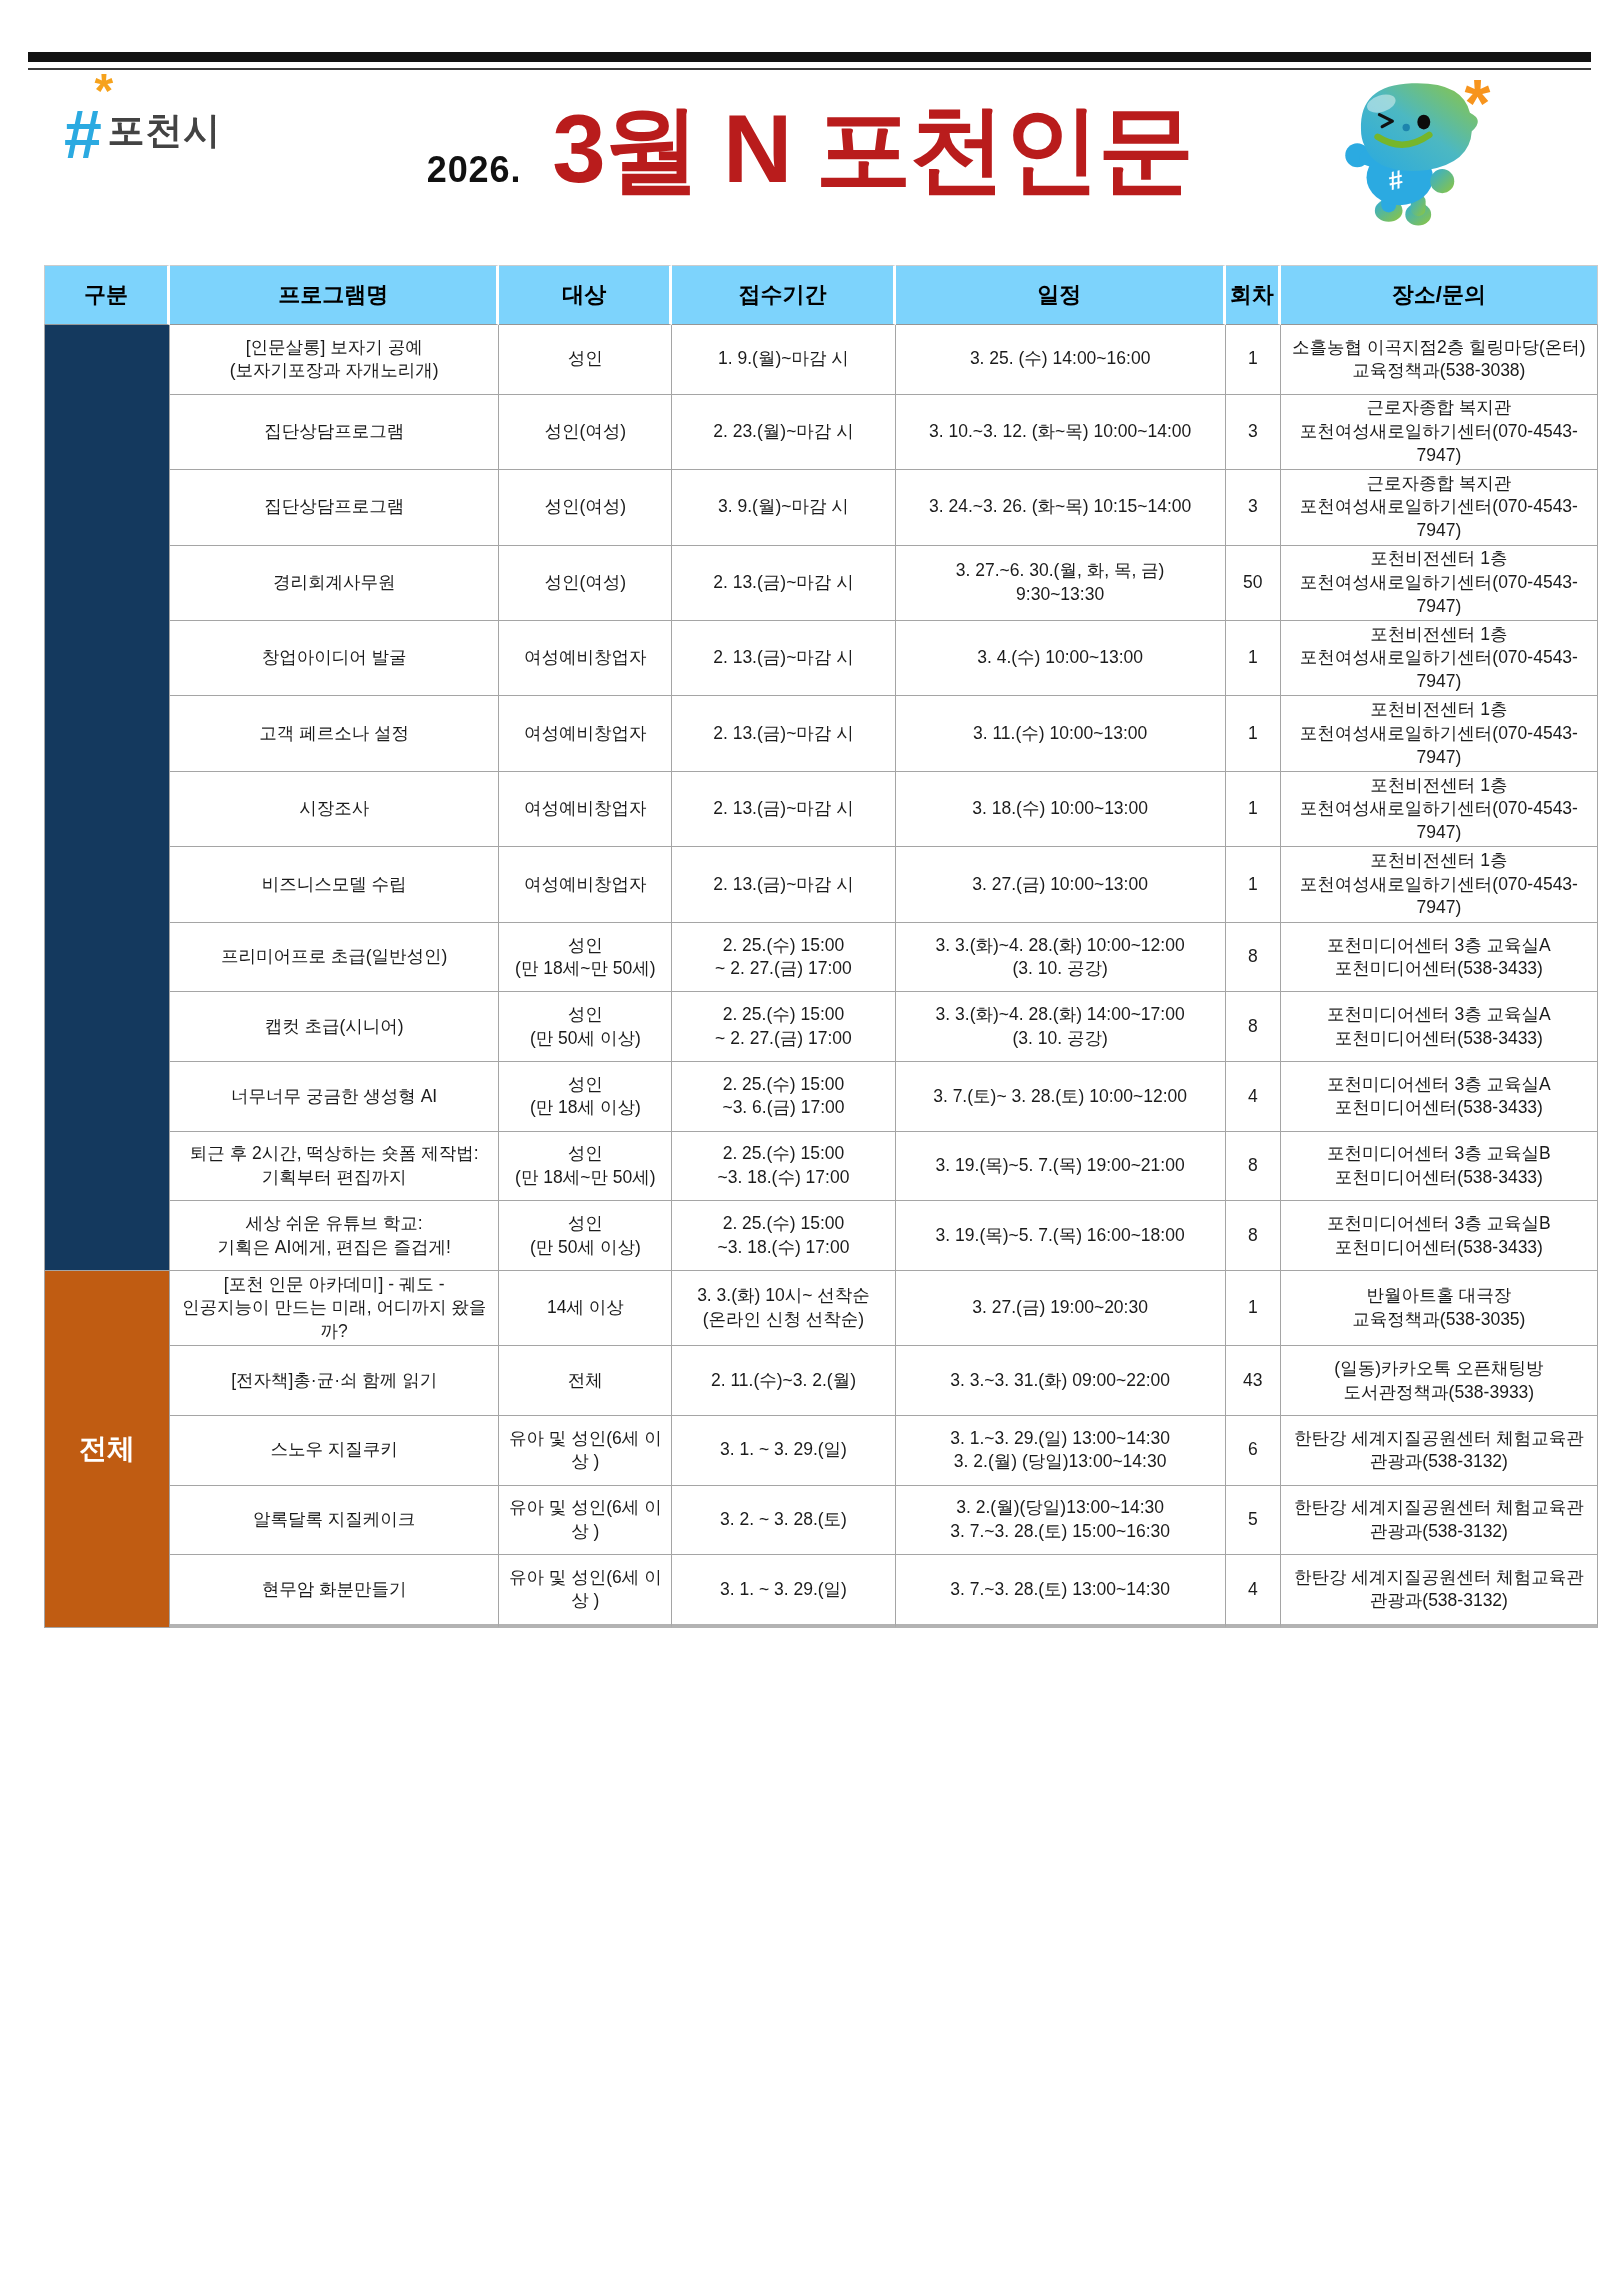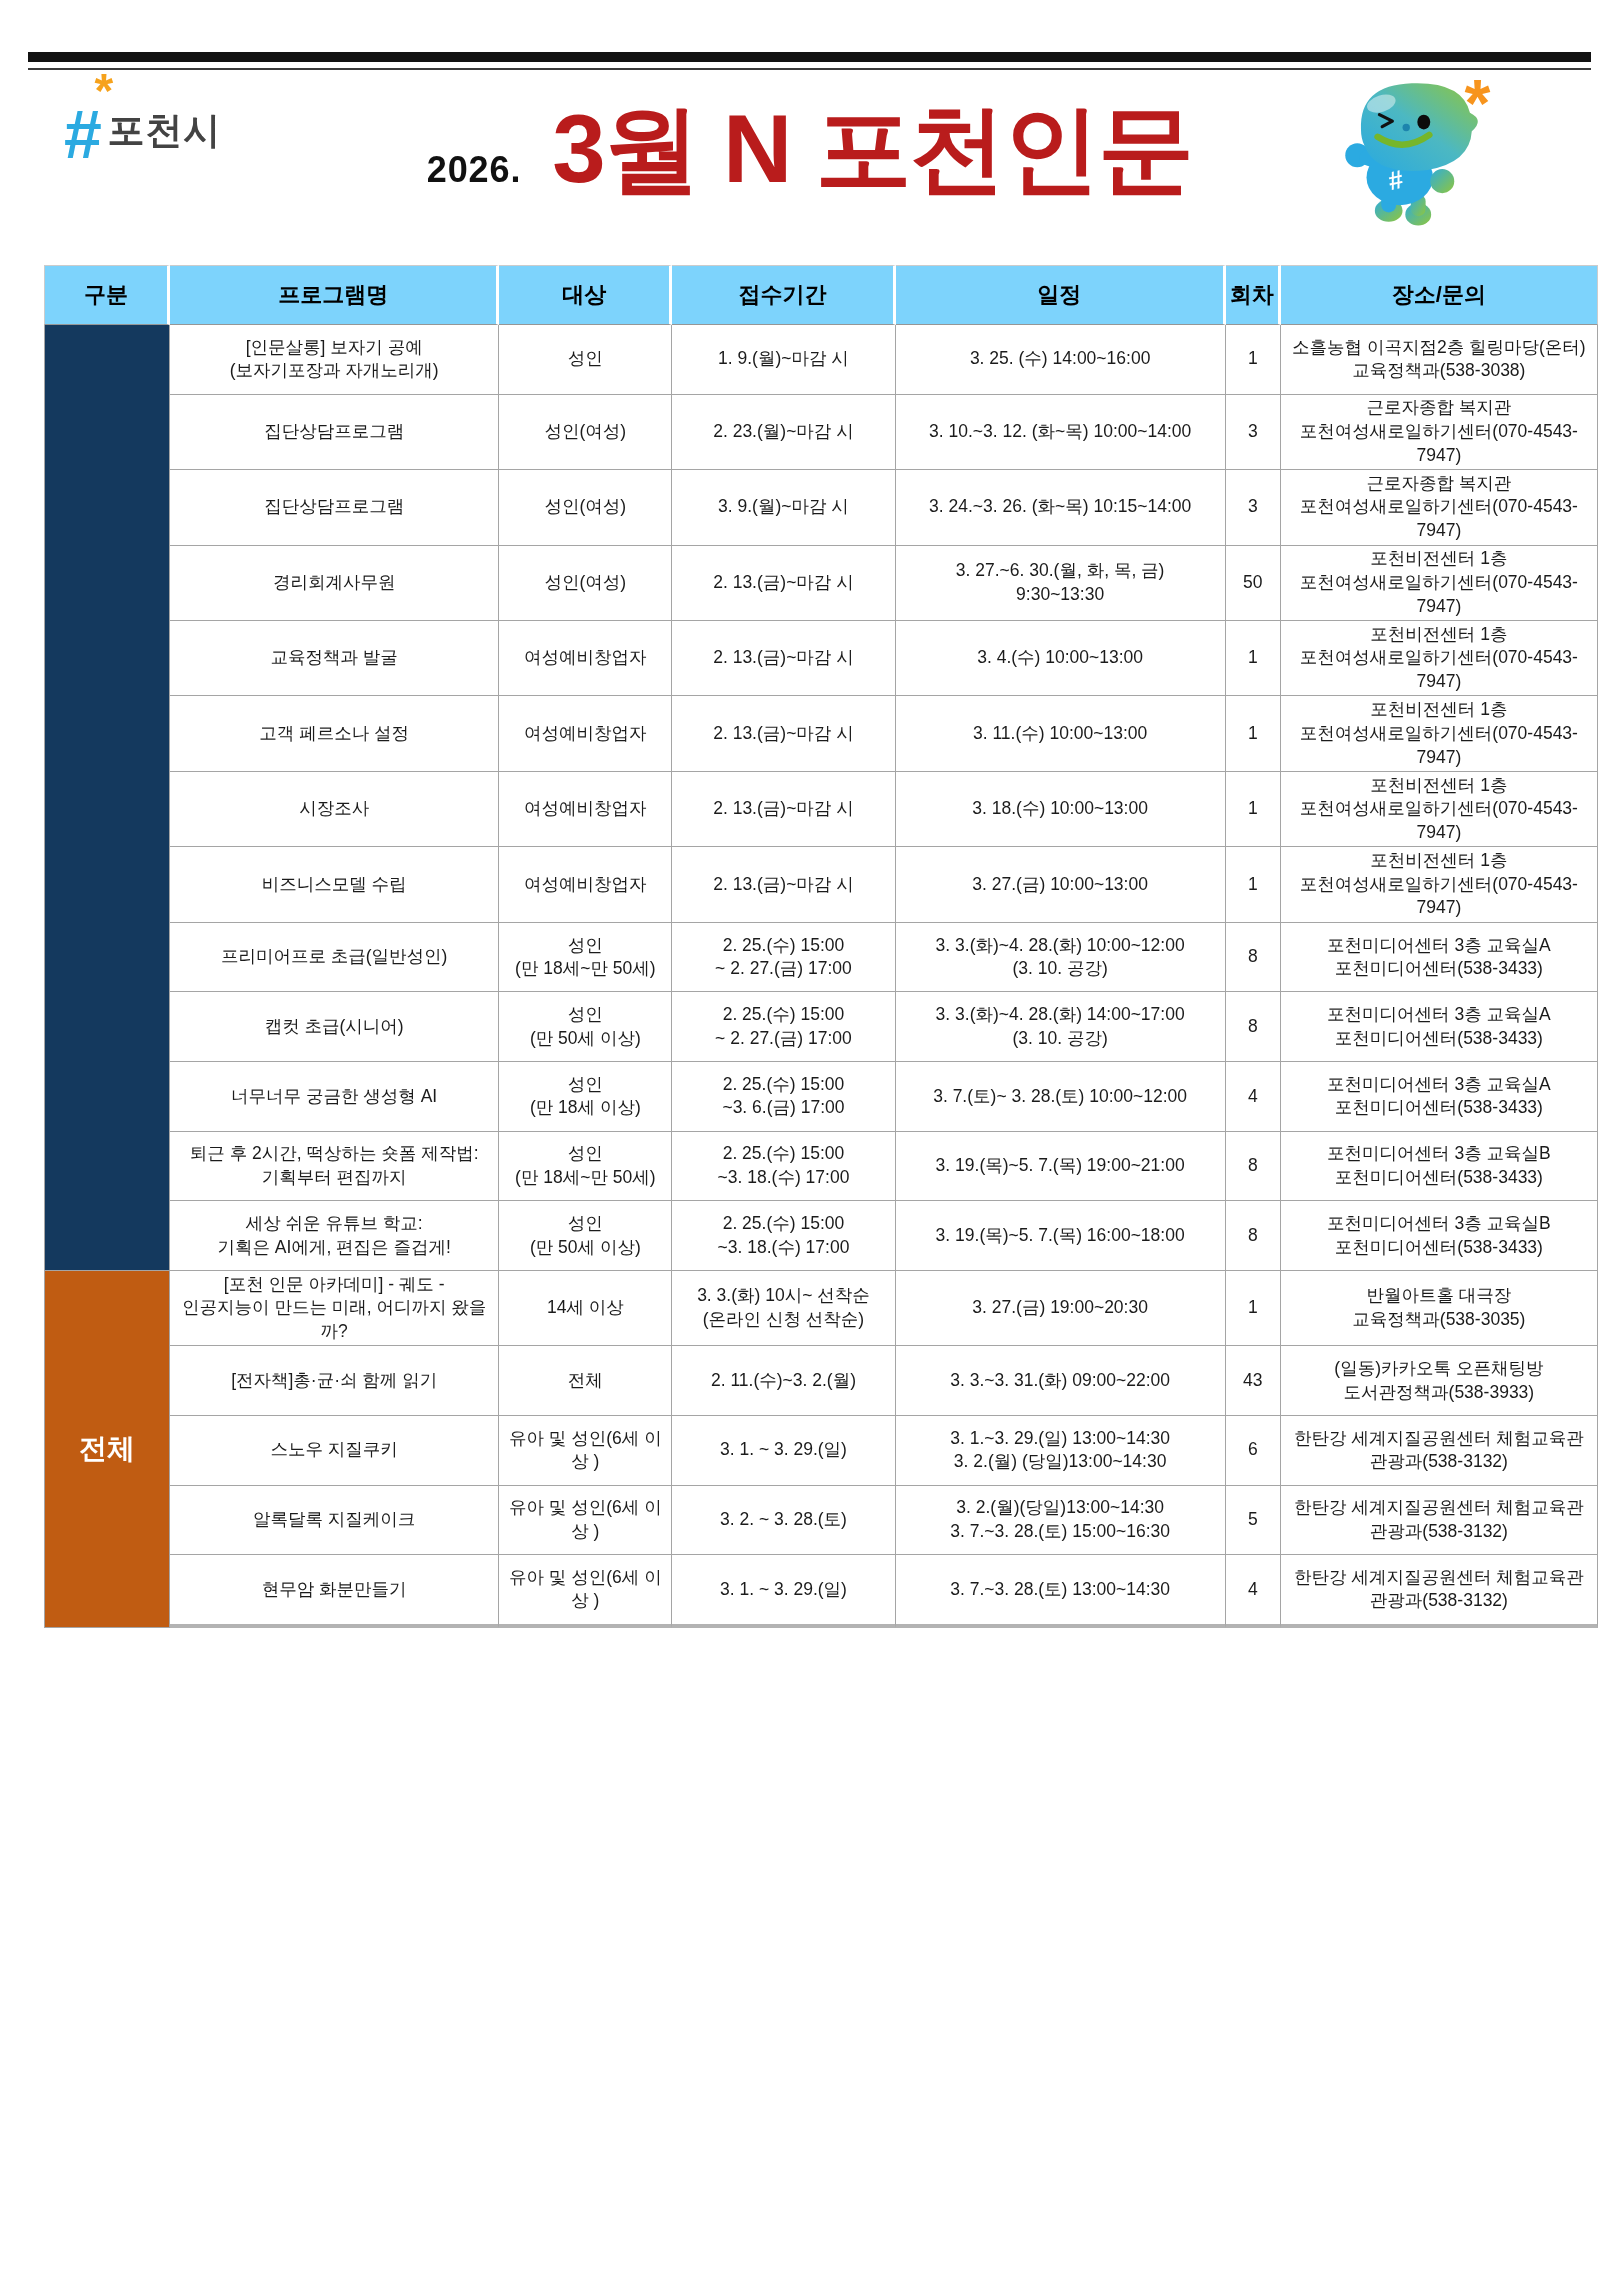--- a/index.html
+++ b/index.html
@@ -145,21 +145,21 @@
     <td>경리회계사무원</td>
     <td>성인(여성)</td>
     <td>2. 13.(금)~마감 시</td>
     <td>3. 27.~6. 30.(월, 화, 목, 금)
 9:30~13:30</td>
     <td>50</td>
     <td>포천비전센터 1층
 포천여성새로일하기센터(070-4543-7947)</td>
   </tr>
       <tr>
-    <td>교육정책과 발굴</td>
+    <td>창업아이디어 발굴</td>
     <td>여성예비창업자</td>
     <td>2. 13.(금)~마감 시</td>
     <td>3. 4.(수) 10:00~13:00</td>
     <td>1</td>
     <td>포천비전센터 1층
 포천여성새로일하기센터(070-4543-7947)</td>
   </tr>
       <tr>
     <td>고객 페르소나 설정</td>
     <td>여성예비창업자</td>

